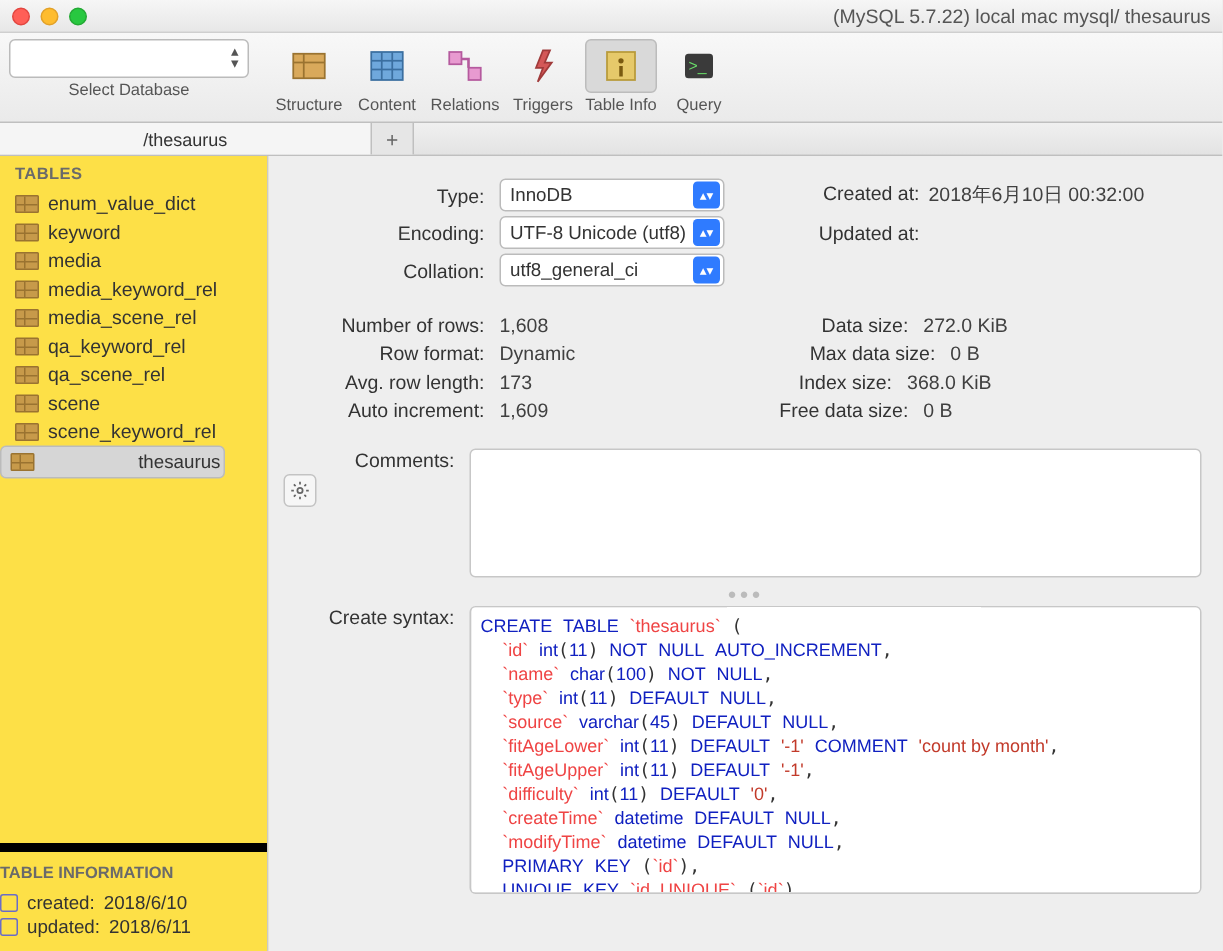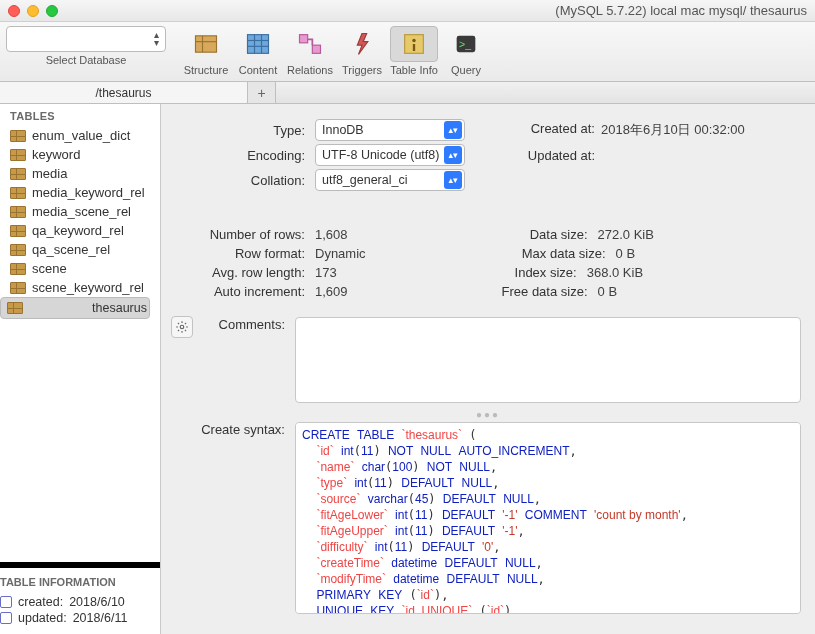--- a/index.html
+++ b/index.html
@@ -20,21 +20,21 @@
   .db-popup .chev { font-size:10px; color:#555; line-height:8px; }
   .tool-btn { width:48px; height:36px; border:1px solid transparent; border-radius:4px; display:flex; align-items:center; justify-content:center; font-size:20px; color:#a06000;}
   .tool-btn.active { background:#d9d9d9; border:1px solid #bcbcbc; }
   .tool-label { font-size:11px; color:#555; margin-top:2px; text-align:center;}
 
   .tabbar { height:22px; background: linear-gradient(#f0f0f0,#e3e3e3); display:flex; border-bottom:1px solid #bfbfbf; }
   .tab { width:248px; border-right:1px solid #bfbfbf; display:flex; align-items:center; justify-content:center; font-size:12px; background:#f5f5f5;}
   .tab.add { width:28px; font-size:14px; color:#666; background:#e6e6e6;}
 
   .workspace { display:flex; height: calc(634px - 22px - 60px - 22px); }
-  .sidebar { width:161px; background:#ffffff; border-right:1px solid #c9c9c9; display:flex; flex-direction:column; }
+  .sidebar { width:179px; background:#fde047; border-right:1px solid #c9c9c9; display:flex; flex-direction:column; }
   .side-header { font-size:11px; font-weight:600; color:#6a6a6a; padding:6px 10px 4px; letter-spacing:0.3px;}
   .table-list { flex:1; overflow:auto;}
   .table-row { display:flex; align-items:center; gap:6px; padding:2px 10px; font-size:13px; color:#333;}
   .table-row.sel { background:#d6d6d6; }
   .tbl-icon { width:16px; height:12px; background:#c79a4a; border:1px solid #9a7330; border-radius:1px; position:relative;}
   .tbl-icon::before, .tbl-icon::after { content:""; position:absolute; background:#9a7330; }
   .tbl-icon::before { left:5px; top:0; width:1px; height:100%; }
   .tbl-icon::after { left:0; top:5px; width:100%; height:1px; }
   .side-footer { border-top:6px solid #000000; padding:8px 0; }
   .side-footer .hdr { font-size:11px; font-weight:600; color:#6a6a6a; margin-bottom:6px;}
@@ -43,21 +43,21 @@
 
   .main { flex:1; background:#eeeeee; overflow:auto; position:relative; }
   .panel { padding:12px 14px 12px 14px; }
   .row { display:flex; align-items:center; margin:3px 0; }
   .lab { width:140px; text-align:right; padding-right:10px; font-size:13px; color:#333;}
   .sel { width:150px; height:22px; border:1px solid #bbb; border-radius:4px; background:#fff; display:flex; align-items:center; justify-content:space-between; padding:0 2px 0 6px; font-size:12.5px;}
   .sel .blue { width:18px; height:18px; background:#2f7bff; border-radius:3px; display:flex; align-items:center; justify-content:center; color:#fff; font-size:9px;}
   .val { font-size:13px; color:#404040; }
   .meta-right { flex:1; display:flex; gap:6px; }
   .meta-right .ml { width:90px; text-align:right; font-size:13px; color:#333;}
-  .stats { display:flex; margin-top:36px; }
+  .stats { display:flex; margin-top:18px; }
   .stats-col { display:flex; flex-direction:column; gap:4px;}
   .stat-row { display:flex; }
   .stat-lab { width:140px; text-align:right; padding-right:10px; font-size:13px;}
   .stat-right { flex:1; display:flex; }
   .stat-right .rlab { width:250px; text-align:right; padding-right:10px; font-size:13px;}
   .gear { width:22px; height:22px; border:1px solid #c3c3c3; border-radius:4px; display:flex; align-items:center; justify-content:center; background:#f6f6f6; position:absolute; left:10px; top:212px;}
 
   .comments-area { margin-top:18px; display:flex; }
   .comments-area textarea { flex:1; height:86px; border:1px solid #c7c7c7; border-radius:4px; background:#fff; resize:none; font-size:12.5px; padding:4px;}
   .drag-handle { text-align:center; color:#bbb; margin:6px 0 2px; font-size:10px; letter-spacing:2px;}

